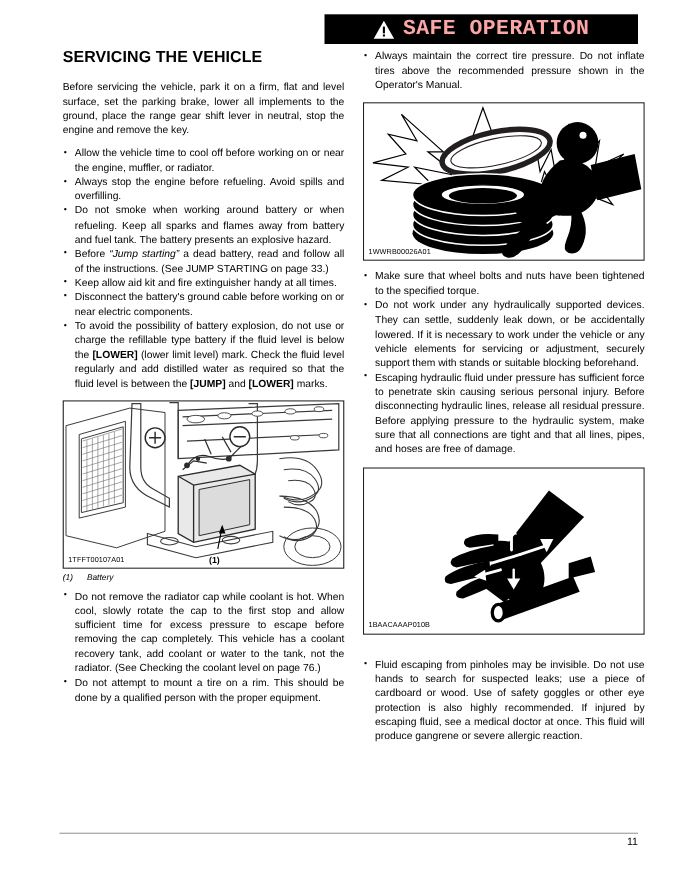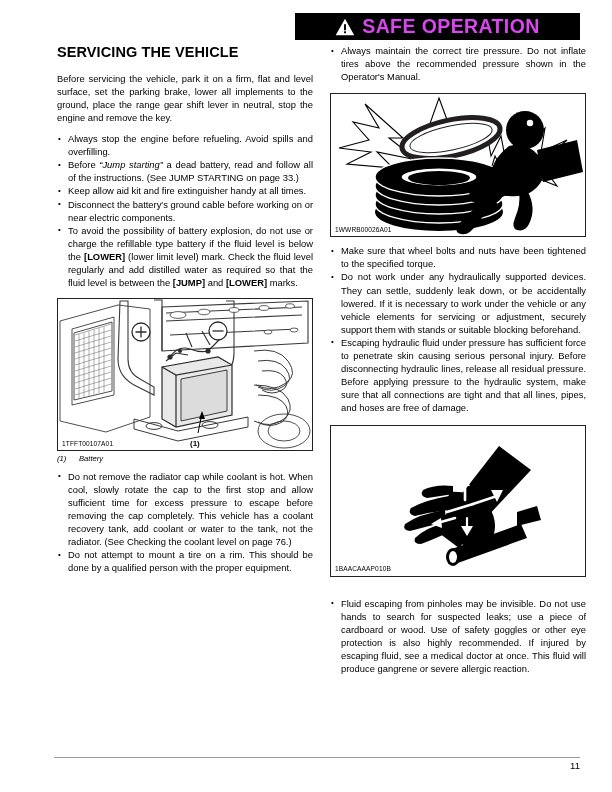--- a/index.html
+++ b/index.html
@@ -17,26 +17,27 @@
   .header-banner{
     position:absolute;
     left:295px;top:13px;
     width:285px;height:27px;
     background:#000;
     display:flex;align-items:center;justify-content:center;
     gap:7px;
   }
   .warn-tri{display:block;}
   .header-title{
-    color:#d946ef;
+    color:#fca5a5;
     font-size:19.5px;
     font-weight:bold;
     letter-spacing:0.4px;
     line-height:1;
     white-space:nowrap;
+    font-family:Liberation Mono, monospace;
   }
 
   
   .col{position:absolute;top:44px;width:256px;}
   .col-left{left:57px;}
   .col-right{left:330px;}
 
   h1.section-title{
     font-size:14.5px;
     font-weight:bold;
@@ -134,21 +135,23 @@
     <span class="header-title">SAFE OPERATION</span>
   </div>
 
   <div class="col col-left">
 
     <h1 class="section-title">SERVICING THE VEHICLE</h1>
 
     <p class="body-text">Before servicing the vehicle, park it on a firm, flat and level surface, set the parking brake, lower all implements to the ground, place the range gear shift lever in neutral, stop the engine and remove the key.</p>
 
     <ul class="bullets">
+      <li>Allow the vehicle time to cool off before working on or near the engine, muffler, or radiator.</li>
       <li>Always stop the engine before refueling. Avoid spills and overfilling.</li>
+      <li>Do not smoke when working around battery or when refueling. Keep all sparks and flames away from battery and fuel tank. The battery presents an explosive hazard.</li>
       <li><span>Before </span><i>“Jump starting”</i><span> a dead battery, read and follow all of the instructions. (See JUMP STARTING on page 33.)</span></li>
       <li>Keep allow aid kit and fire extinguisher handy at all times.</li>
       <li>Disconnect the battery's ground cable before working on or near electric components.</li>
       <li><span>To avoid the possibility of battery explosion, do not use or charge the refillable type battery if the fluid level is below the </span><b>[LOWER]</b><span> (lower limit level) mark. Check the fluid level regularly and add distilled water as required so that the fluid level is between the </span><b>[JUMP]</b><span> and </span><b>[LOWER]</b><span> marks.</span></li>
     </ul>
 
     <div class="figure">
       <div class="canvas" style="height:151px;">
         <svg width="254" height="151" viewBox="0 0 254 151">
           <rect x="0" y="0" width="254" height="151" fill="#ffffff"></rect>

